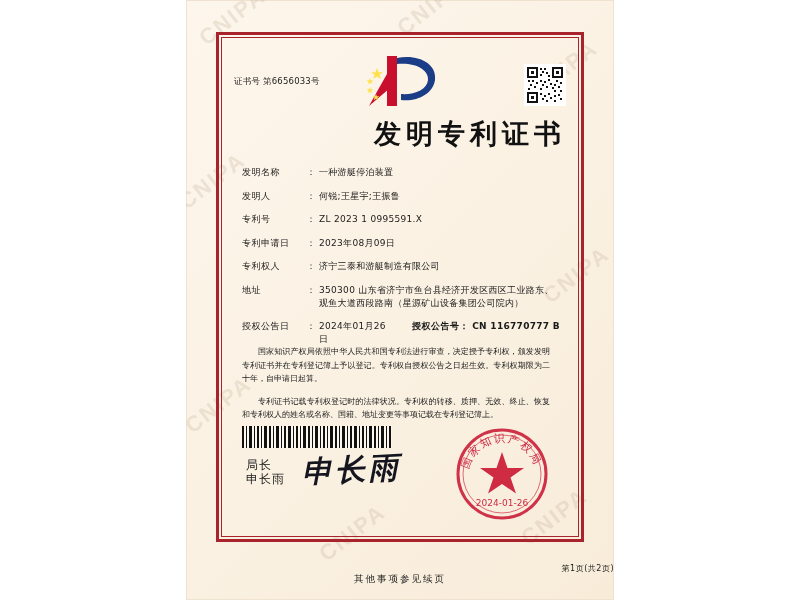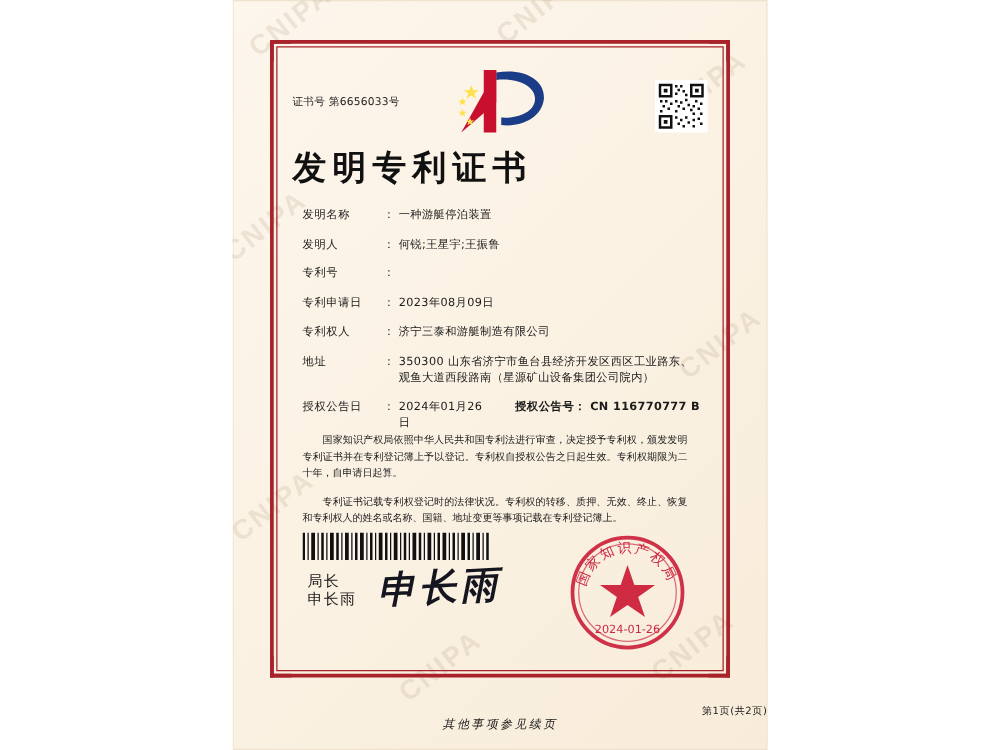--- a/index.html
+++ b/index.html
@@ -116,21 +116,21 @@
     transform: translateX(-50%);
     width: 86px;
     height: 60px;
   }
 
   .title {
     position: absolute;
     left: 0;
     right: 0;
     top: 68px;
-    text-align: left;
+    text-align: right;
     font-size: 27px;
     font-weight: bold;
     letter-spacing: 5px;
     color: #111;
     font-family: "DejaVu Sans", sans-serif;
   }
 
   
   .fields {
     position: absolute;
@@ -239,21 +239,20 @@
     margin-left: 24px;
   }
   .paper-foot {
     position: absolute;
     left: 0; right: 0;
     bottom: 14px;
     text-align: center;
     font-size: 9.5px;
     color: #1a1a1a;
     letter-spacing: 2px;
-    font-style: italic;
   }
 </style>
 </head>
 <body>
 
 <div id="page">
 
   <div class="paper">
 
     <div class="watermark" style="left:8px; top:4px;">CNIPA</div>
@@ -368,20 +367,21 @@
               <span class="colon">：</span>
             </span>
           <span class="val">何锐;王星宇;王振鲁</span>
         </div>
 
         <div class="row">
           <span class="lbl">
               <span>专利号</span>
               <span class="colon">：</span>
             </span>
+          <span class="val">ZL 2023 1 0995591.X</span>
         </div>
 
         <div class="row">
           <span class="lbl">
               <span>专利申请日</span>
               <span class="colon">：</span>
             </span>
           <span class="val">2023年08月09日</span>
         </div>
 

